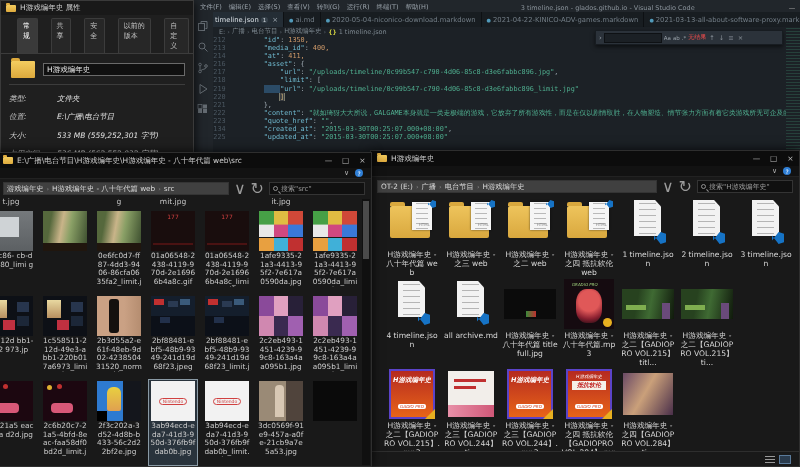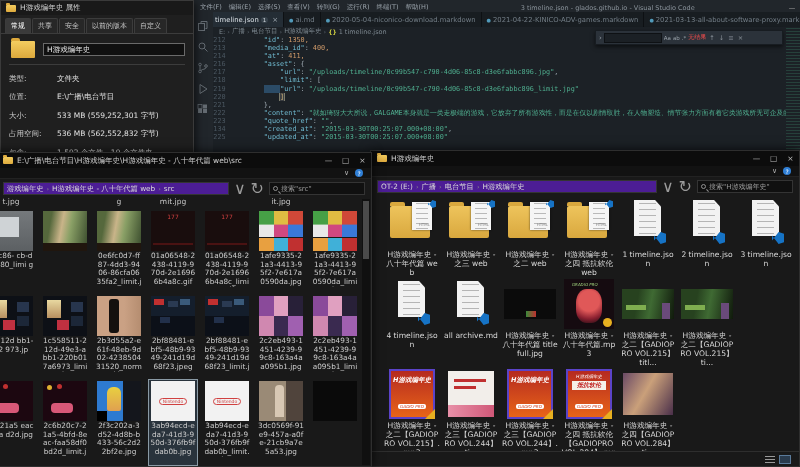--- a/index.html
+++ b/index.html
@@ -51,45 +51,45 @@
   
   #props { left:0; top:0; width:194px; height:159px; background:#1f1f1f; border:1px solid #3a3a3a;
     z-index:2; color:#dcdcdc; box-shadow:2px 2px 8px rgba(0,0,0,.6); }
   .pr-titlebar { height:14px; display:flex; align-items:center; gap:4px; padding-left:5px;
     background:#191919; font-size:7.5px; color:#cfcfcf; }
   .folder-ico { width:10px; height:7px; background:linear-gradient(#f2cb5e,#dfab3e); border-radius:1px; position:relative; }
   .folder-ico::before { content:""; position:absolute; top:-2px; left:0; width:4px; height:2px;
     background:#dfab3e; border-radius:1px 1px 0 0; }
   .pr-tabs { display:flex; gap:1px; padding:3px 4px 0 4px; border-bottom:1px solid #3c3c3c; }
   .ptab { font-size:7px; padding:2px 5px; background:#272727; color:#c2c2c2;
-    border:1px solid #3c3c3c; border-bottom:none; border-radius:2px 2px 0 0; }
+    border:1px solid #3c3c3c; border-bottom:none; border-radius:2px 2px 0 0;margin-left:12px; }
   .ptab.active { background:#3a3a3a; color:#fff; }
   .pr-body { padding:5px 8px; }
   .pr-name { display:flex; align-items:center; gap:8px; padding:2px 0 6px 2px; border-bottom:1px solid #3c3c3c; }
   .folder-big { width:24px; height:17px; background:linear-gradient(#f4cd60,#dda93c); border-radius:1px; position:relative; }
   .folder-big::before { content:""; position:absolute; top:-3px; left:0; width:9px; height:3px;
     background:#dda93c; border-radius:2px 2px 0 0; }
   .pr-input { flex:1; height:13px; background:#101010; border:1px solid #6a6a6a; color:#e8e8e8;
     font-size:7.5px; padding:0 3px; font-family:inherit; }
-  .prow { display:flex; font-size:7.5px; margin-top:8.5px; }
+  .prow { display:flex; font-size:7.5px; margin-top:8.5px;font-style:italic; }
   .plabel2 { width:48px; color:#cdcdcd; }
   .pvalue { color:#e2e2e2; white-space:nowrap; }
 
   
   .exp { background:#191919; border:1px solid #2e2e2e; box-shadow:0 0 10px rgba(0,0,0,.8); color:#d6d6d6; }
   .ex-titlebar { height:15px; display:flex; align-items:center; gap:4px; background:#0c0c0c; font-size:7.5px; }
   .ex-title { flex:1; white-space:nowrap; overflow:hidden; color:#cfcfcf; }
   .ex-controls { display:flex; }
   .ex-ctl { width:17px; text-align:center; color:#bdbdbd; font-size:7.5px; }
   .ex-ribbon { height:11px; background:#121212; display:flex; justify-content:flex-end; align-items:center;
     gap:6px; padding-right:8px; font-size:7px; color:#b5b5b5; border-bottom:1px solid #222; }
   .help-dot { width:8px; height:8px; border-radius:50%; background:#2f7fd6; color:#fff; font-size:6px;
     display:flex; align-items:center; justify-content:center; }
   .ex-addrrow { height:17px; display:flex; align-items:center; gap:5px; padding-top:2px; }
-  .addr-box { flex:1; height:13px; background:#4c1d95; border:1px solid #343434; display:flex;
+  .addr-box { flex:1; height:13px; background:#404040; border:1px solid #343434; display:flex;
     align-items:center; font-size:7.3px; padding:0 3px; gap:3px; overflow:hidden; white-space:nowrap; }
   .acrumb { color:#dadada; } .asep { color:#8a8a8a; font-size:6.5px; }
   .addr-end { margin-left:auto; display:flex; gap:5px; color:#9a9a9a; }
   .search-box { width:96px; height:13px; background:#101010; border:1px solid #343434; display:flex;
     align-items:center; gap:3px; padding:0 3px; margin-right:6px; }
   .mag { width:5px; height:5px; border:1px solid #8f8f8f; border-radius:50%; position:relative; flex:none; }
   .mag::after { content:""; position:absolute; width:3px; height:1px; background:#8f8f8f;
     transform:rotate(45deg); left:4px; top:5px; }
   .search-input { flex:1; background:transparent; border:none; color:#9a9a9a; font-size:7px;
     font-family:inherit; outline:none; width:60px; }

